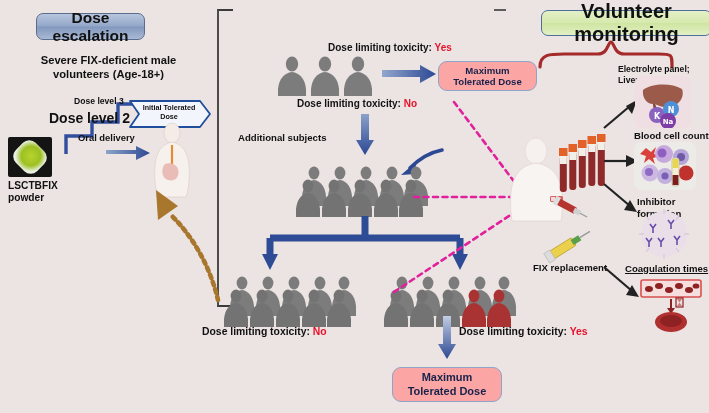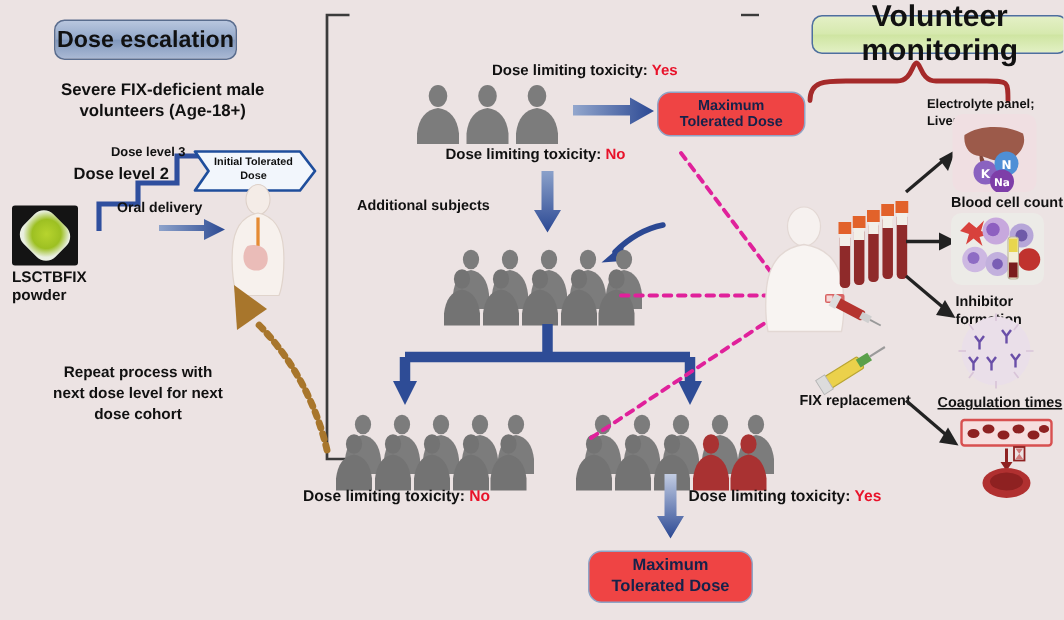--- a/index.html
+++ b/index.html
@@ -25,21 +25,21 @@
   .pill-orange{
     background:linear-gradient(180deg,#f3d6b6 0%,#e8bb8d 48%,#e0ad79 52%,#eccaa8 100%);
     border:1.4px solid #7a6043;font-size:15.5px;
   }
   .pill-green{
     background:linear-gradient(180deg,#e4f0c6 0%,#d6e9ae 48%,#cfe5a2 52%,#e2f0c4 100%);
     border:1.4px solid #4d6f9e;font-size:20px;margin-left:20px;
   }
   
   .mtdbox{
-    position:absolute;background:#ef4444;border:1.3px solid #8fa4c6;border-radius:9px;
+    position:absolute;background:#fca5a5;border:1.3px solid #8fa4c6;border-radius:9px;
     display:flex;align-items:center;justify-content:center;text-align:center;
     font-weight:bold;color:#16224a;line-height:1.2;box-sizing:border-box;
   }
   
   .lbl{position:absolute;font-weight:bold;color:#111;line-height:1.25;}
   .red{color:#e8122a;}
   svg{display:block;overflow:visible;}
 </style>
 </head>
 <body>
@@ -47,31 +47,31 @@
 <div id="stage">
 
   <svg class="abs" style="left:205px;top:8px;" width="40" height="302" viewBox="0 0 40 302">
     <path d="M28,2 L13,2 L13,298 L28,298" fill="none" stroke="#3b3b3b" stroke-width="1.8"></path>
   </svg>
 
   <svg class="abs" style="left:492px;top:8px;" width="24" height="120" viewBox="0 0 24 120">
     <path d="M2,2 L14,2" fill="none" stroke="#3b3b3b" stroke-width="1.6"></path>
   </svg>
 
-  <div class="pill pill-blue" style="left:36px;top:13px;width:122px;height:27px;">Dose escalation</div>
+  <div class="pill pill-blue" style="left:36px;top:13px;width:109px;height:27px;">Dose escalation</div>
 
   <div class="lbl txt" style="left:16px;top:53px;width:185px;font-size:11.2px;text-align:center;white-space:pre-line;">Severe FIX-deficient male
 volunteers (Age-18+)</div>
 
   <svg class="abs" style="left:58px;top:96px;" width="95" height="62" viewBox="0 0 95 62">
     <path d="M8,58 L8,40 L34,40 L34,26 L60,26 L60,8 L86,8" fill="none" stroke="#2f4f9e" stroke-width="3.4" stroke-linejoin="miter"></path>
   </svg>
 
   <div class="lbl" style="left:74px;top:96px;font-size:8.6px;">Dose level 3</div>
-  <div class="lbl" style="left:49px;top:110px;font-size:11px;">Dose level 2</div>
+  <div class="lbl" style="left:49px;top:110px;font-size:14px;">Dose level 2</div>
 
   <svg class="abs" style="left:128px;top:99px;" width="84" height="30" viewBox="0 0 84 30">
     <path d="M2,2 L72,2 L82,15 L72,28 L2,28 L11,15 Z" fill="#f2f6fc" stroke="#1f4e9c" stroke-width="1.8" stroke-linejoin="round"></path>
   </svg>
   <div class="lbl" style="left:132px;top:103px;width:74px;font-size:7.2px;text-align:center;white-space:pre-line;color:#101010;line-height:1.25;">Initial Tolerated
 Dose</div>
 
   <div class="abs" style="left:8px;top:137px;width:44px;height:40px;background:#141414;border-radius:2px;
               display:flex;align-items:center;justify-content:center;">
     <div style="width:30px;height:28px;background:
@@ -98,23 +98,20 @@
     <path d="M24,20 C14,22 8,30 7,44 C6,58 8,70 10,75 L38,75 C40,70 42,58 41,44 C40,30 34,22 24,20 Z" fill="#f7f1ed" stroke="#e0d4cc" stroke-width="0.8"></path>
     <path d="M24,23 L24,42" stroke="#e58b34" stroke-width="2.2"></path>
     <path d="M17,42 C13,46 13,56 20,58 C28,60 32,54 30,47 C29,43 23,40 17,42 Z" fill="#e8b3ae" opacity="0.85"></path>
   </svg>
 
   <svg class="abs" style="left:120px;top:190px;" width="110" height="115" viewBox="0 0 110 115">
     <path d="M98,110 C92,84 78,52 52,26" fill="none" stroke="#a8762c" stroke-width="4.6" stroke-dasharray="3.5,4.2" stroke-linecap="round"></path>
     <path d="M36,0 L58,16 L38,30 Z" fill="#a8762c"></path>
   </svg>
 
-  <div class="lbl txt" style="left:22px;top:242px;width:140px;font-size:10.2px;text-align:center;white-space:pre-line;line-height:1.35;">Repeat process with
-next dose level for next
-dose cohort</div>
 
 
   <div class="lbl" style="left:328px;top:42px;font-size:10px;">
     <span>Dose limiting toxicity:</span>
     <span class="red">Yes</span>
   </div>
 
   <svg class="abs" style="left:277px;top:55px;" width="98" height="42" viewBox="0 0 98 42">
     <g fill="#7c7c7c">
       <g transform="translate(0,0)">

